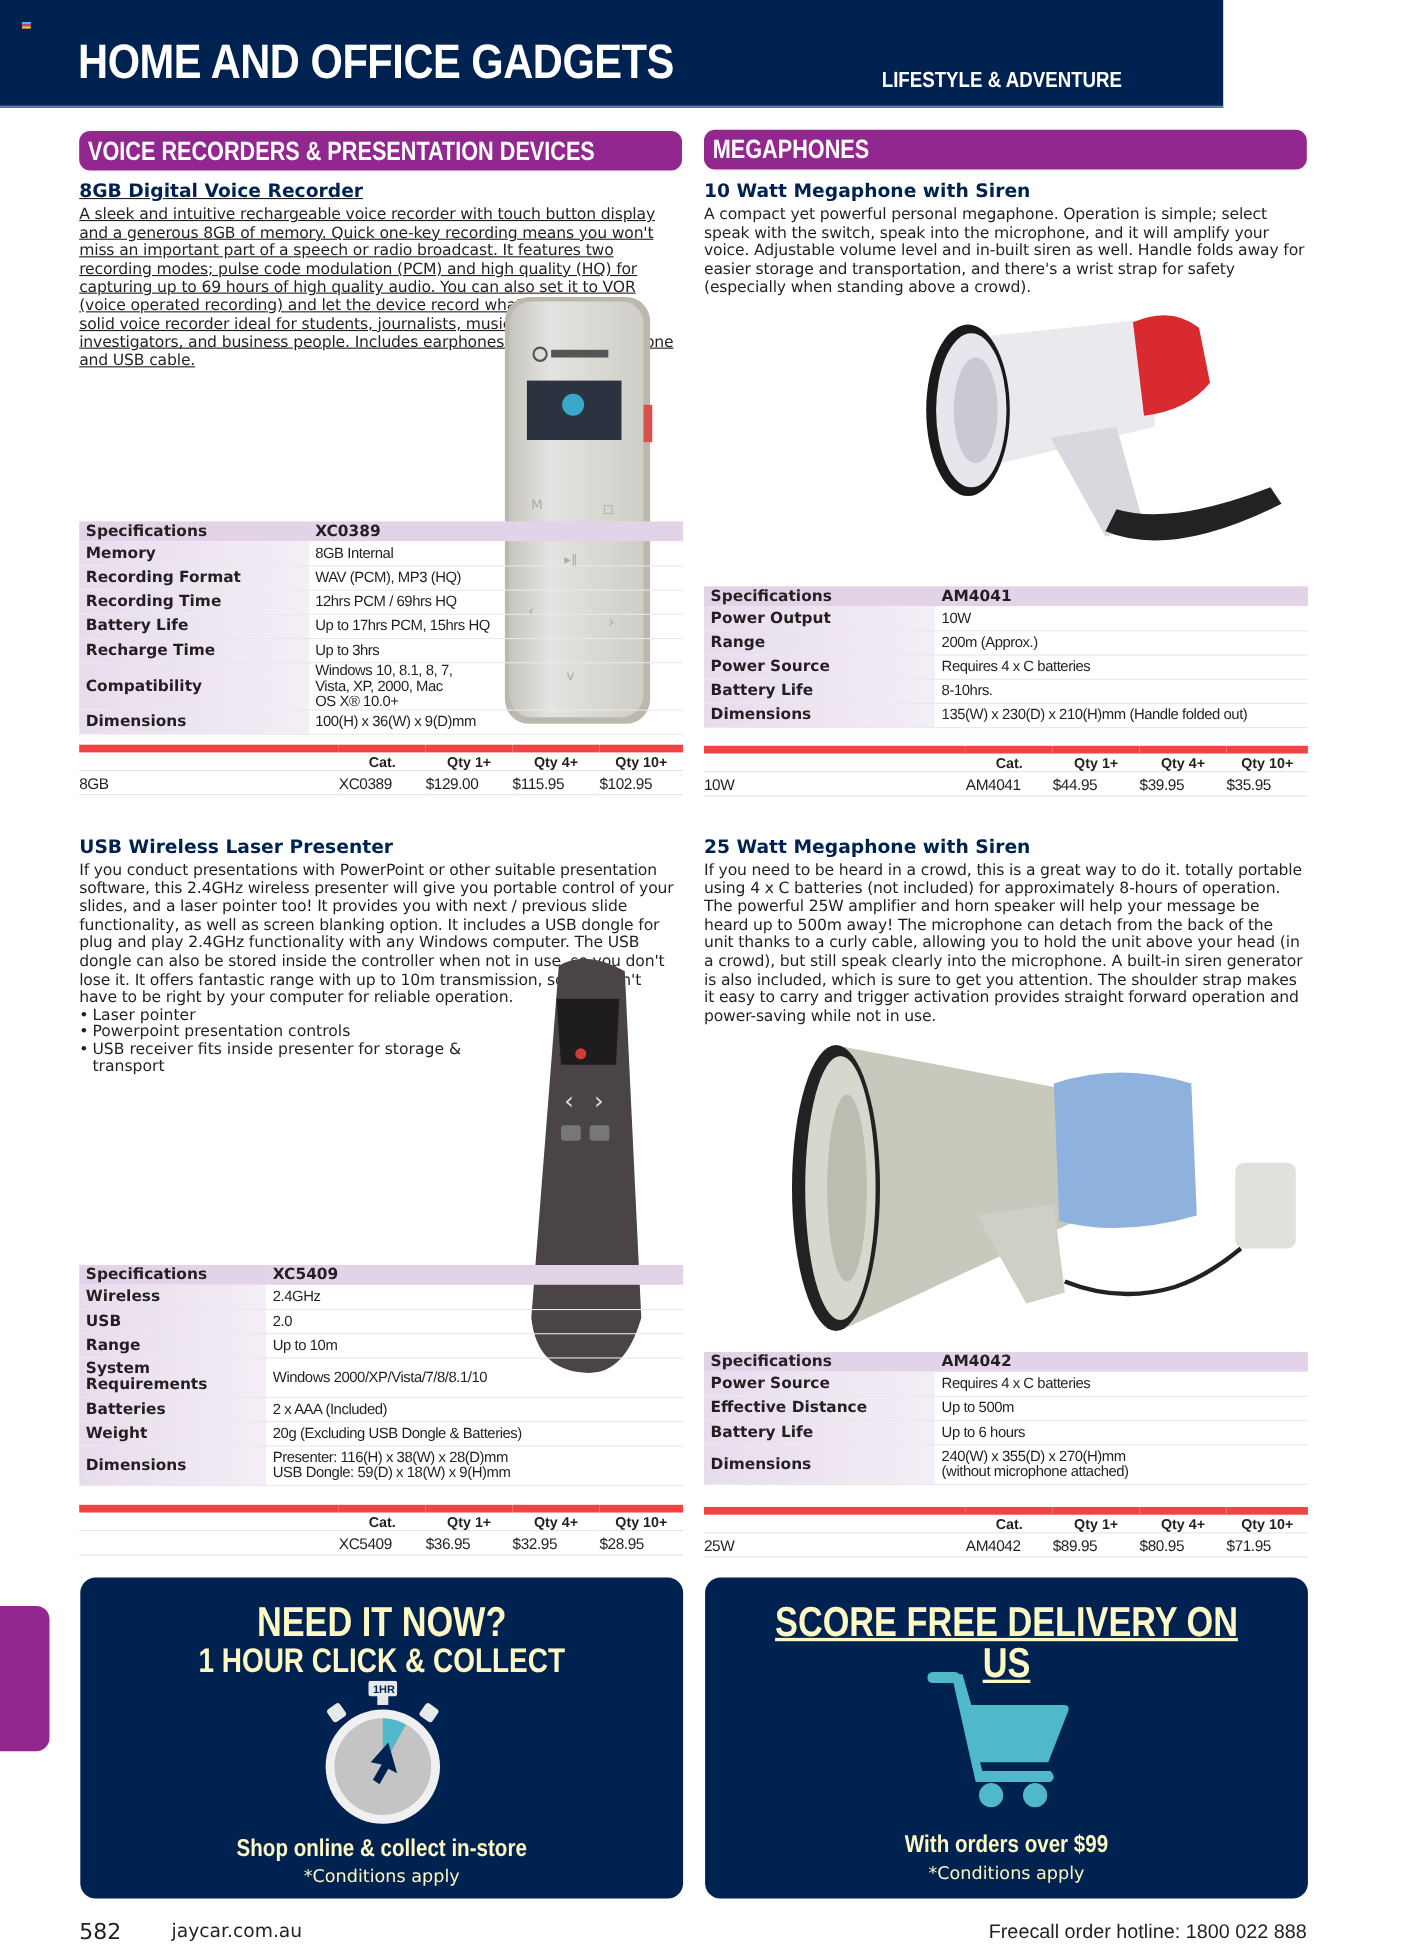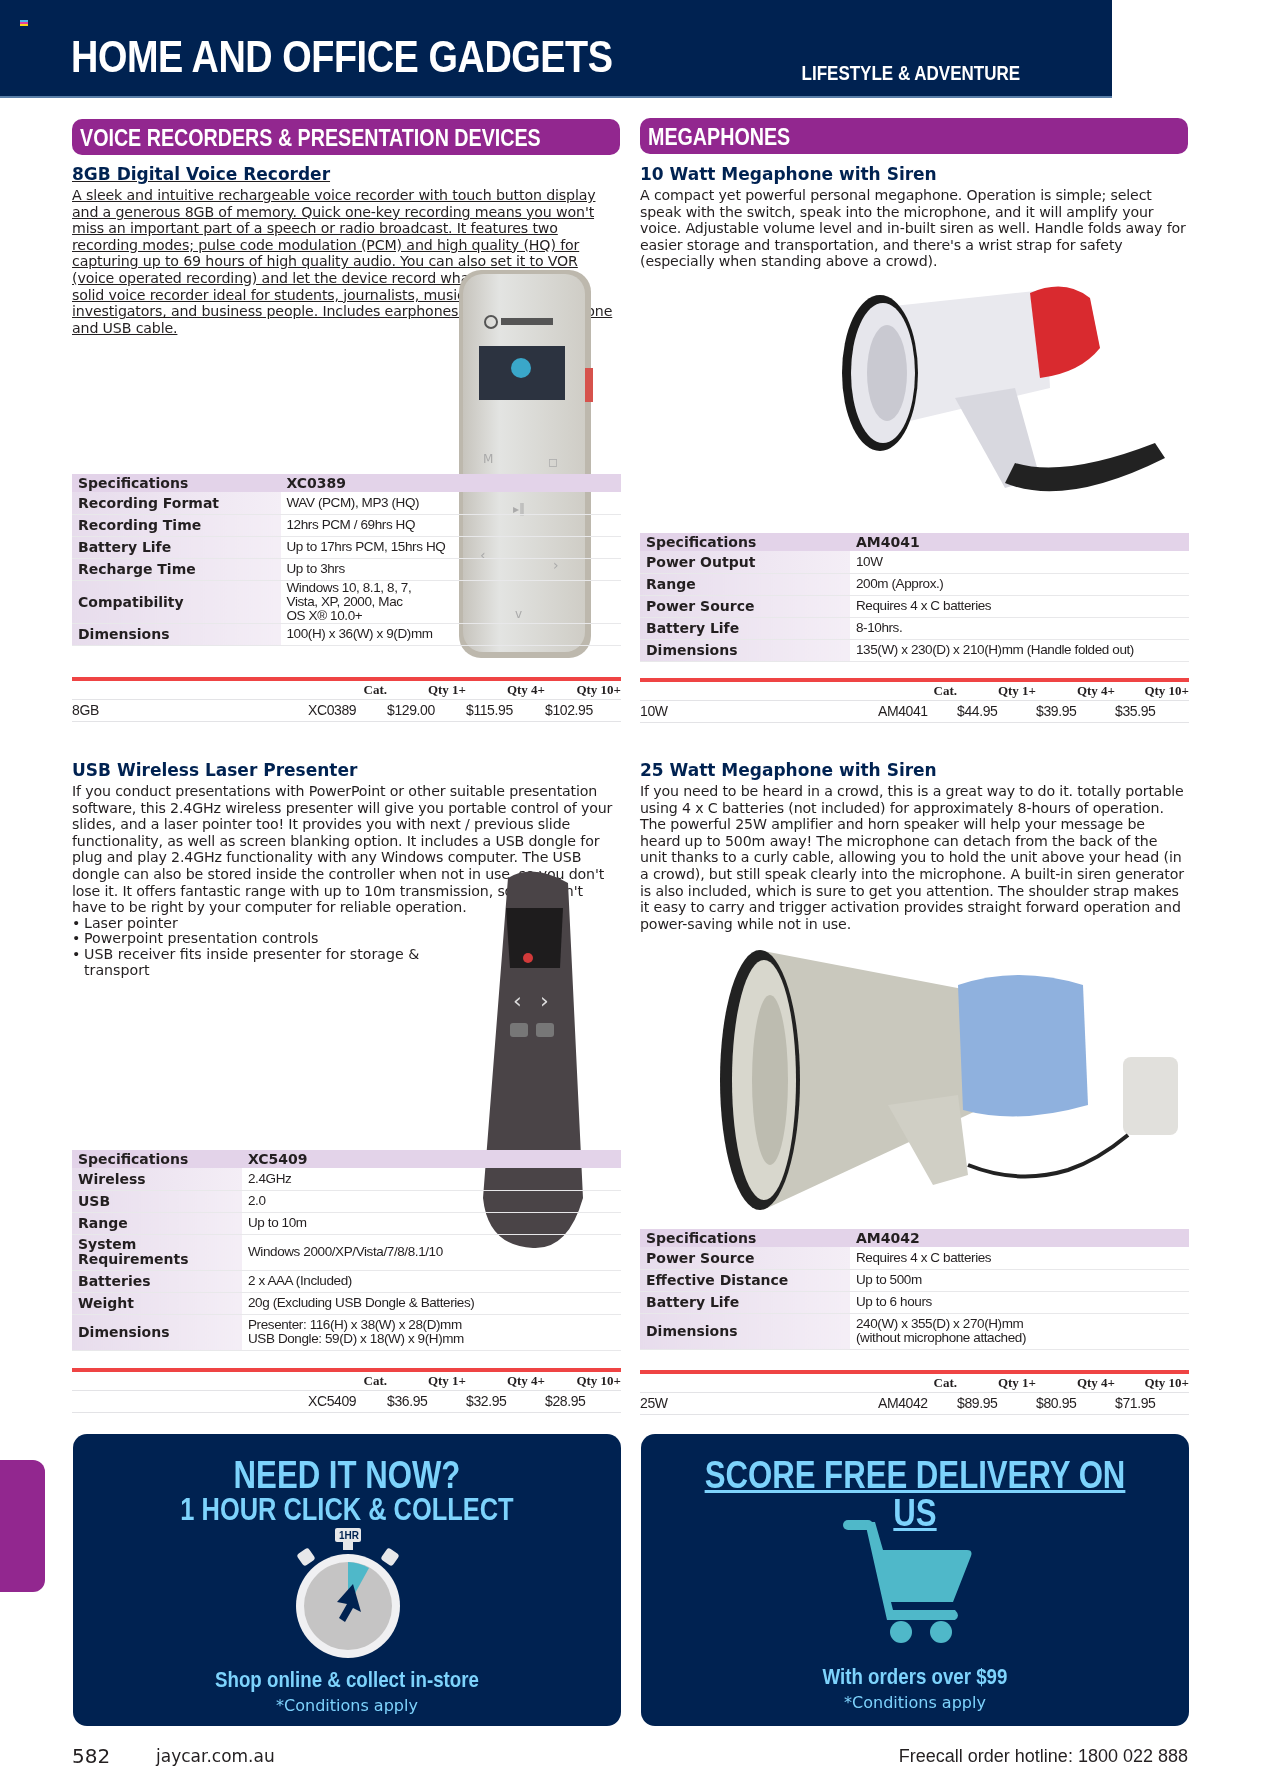--- a/index.html
+++ b/index.html
@@ -20,24 +20,24 @@
   .bullets li { padding-left: 12px; position: relative; }
   .bullets li::before { content: "•"; position: absolute; left: 0; }
 
   table.spec { position: absolute; border-collapse: collapse; font-size: 13px; }
   table.spec th { background: #e3d3e9; text-align: left; font-weight: bold; font-size: 14px; padding: 0 6px; height: 18px; }
   table.spec td { border-bottom: 1px solid #e8e8ea; height: 22px; padding: 0 6px; }
   table.spec td.k { background: linear-gradient(90deg, #e7dcec, #f4eef6); font-weight: bold; font-size: 14px; }
   table.spec td.v { font-family: "Liberation Sans", sans-serif; font-size: 13.5px; transform-origin: left; letter-spacing: -0.4px; line-height: 14px; }
 
   table.price { position: absolute; border-collapse: collapse; font-family: "Liberation Sans", sans-serif; font-size: 14px; }
-  table.price th { font-weight: bold; font-size: 13px; text-align: right; height: 20px; border-top: 4px solid #ef4444; border-bottom: 1px solid #e3e3e6; font-family: Liberation Serif, serif; }
+  table.price th { font-weight: bold; font-size: 13px; text-align: center; height: 20px; border-top: 7px solid #ef4444; border-bottom: 1px solid #e3e3e6; font-family: Liberation Sans, sans-serif; }
   table.price td { height: 22px; border-bottom: 1px solid #e3e3e6; letter-spacing: -0.4px; }
 
-  .promo { position: absolute; background: #002251; border-radius: 14px; color: #7dd3fc; text-align: center; }
+  .promo { position: absolute; background: #002251; border-radius: 14px; color: #fef9c3; text-align: center; }
   .promo .big { font-family: "Liberation Sans", sans-serif; font-weight: bold; font-size: 38px; line-height: 38px; transform: scaleX(0.82); }
   .promo .mid { font-family: "Liberation Sans", sans-serif; font-weight: bold; font-size: 31px; line-height: 32px; transform: scaleX(0.82); }
   .promo .line { font-family: "Liberation Sans", sans-serif; font-weight: bold; font-size: 22px; transform: scaleX(0.85); }
   .promo .cond { font-size: 16px; }
 
   .side-tab { position: absolute; left: 0; top: 1460px; width: 45px; height: 132px; background: #92278f; border-radius: 0 12px 12px 0; }
 
   .footer-page { position: absolute; left: 72px; top: 1744px; font-family: "DejaVu Sans", sans-serif; font-size: 20px; font-weight: normal; }
   .footer-site { position: absolute; left: 156px; top: 1746px; font-size: 17px; }
   .footer-hotline { position: absolute; right: 92px; top: 1746px; font-family: "Liberation Sans", sans-serif; font-size: 18px; }
@@ -93,20 +93,24 @@
     <text x="60" y="350" font-size="12" fill="#aaa">v</text>
   </svg>
 </div>
 <table class="spec" style="left:72px; top:474px; width:549px;">
   <tbody>
       <tr>
         <th style="width:158px;">Specifications</th>
         <th>XC0389</th>
       </tr>
   <tr>
+        <td class="k">Memory</td>
+        <td class="v">8GB Internal</td>
+      </tr>
+  <tr>
         <td class="k">Recording Format</td>
         <td class="v">WAV (PCM), MP3 (HQ)</td>
       </tr>
   <tr>
         <td class="k">Recording Time</td>
         <td class="v">12hrs PCM / 69hrs HQ</td>
       </tr>
   <tr>
         <td class="k">Battery Life</td>
         <td class="v">Up to 17hrs PCM, 15hrs HQ</td>

